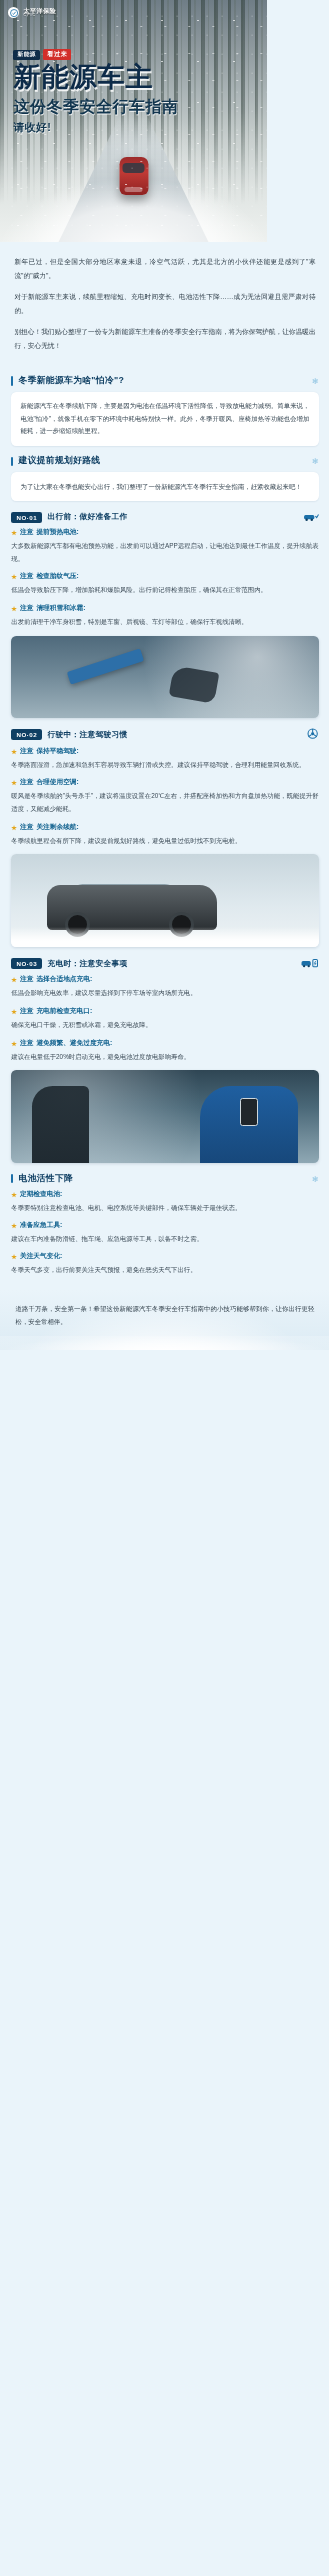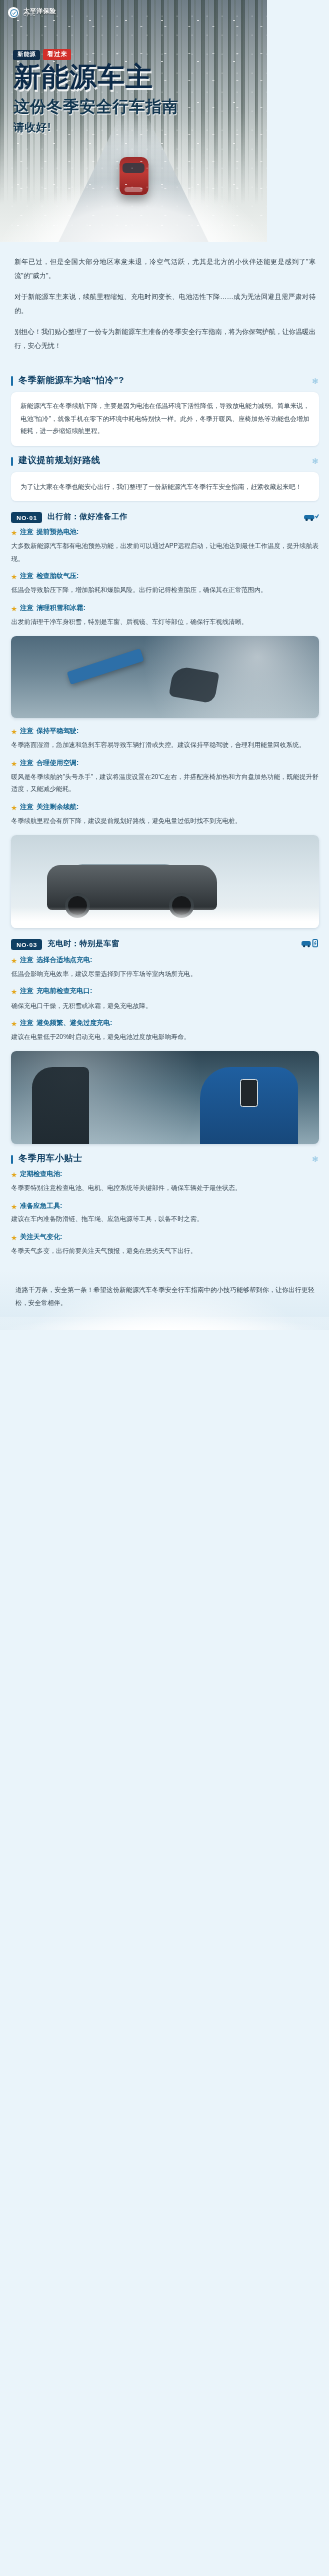--- a/index.html
+++ b/index.html
@@ -366,20 +366,31 @@
     <div class="sub-title">
       <span class="dot-star">★</span>
       <span>注意</span>
       <span>清理积雪和冰霜:</span>
     </div>
     <div class="sub-body">出发前清理干净车身积雪，特别是车窗、后视镜、车灯等部位，确保行车视线清晰。</div>
   </div>
 
   <div class="photo ph-scrape"></div>
 
+  <div class="step">
+    <span class="step-no">NO·02</span>
+    <span class="step-title">行驶中：注意驾驶习惯</span>
+    <span class="step-icon">
+      <svg width="11.3" height="11.3" viewBox="0 0 22 22">
+          <circle cx="11" cy="11" r="9" fill="none" stroke="#1b6fa8" stroke-width="2"></circle>
+          <circle cx="11" cy="11" r="3" fill="#1b6fa8"></circle>
+          <path d="M11 8 V2 M8.5 13 L3 17 M13.5 13 L19 17" stroke="#1b6fa8" stroke-width="2"></path>
+        </svg>
+    </span>
+  </div>
 
   <div class="sub">
     <div class="sub-title">
       <span class="dot-star">★</span>
       <span>注意</span>
       <span>保持平稳驾驶:</span>
     </div>
     <div class="sub-body">冬季路面湿滑，急加速和急刹车容易导致车辆打滑或失控。建议保持平稳驾驶，合理利用能量回收系统。</div>
   </div>
 
@@ -404,21 +415,21 @@
   <div class="photo tall ph-suv">
     <div class="glass"></div>
     <div class="body"></div>
     <div class="wheel w1"></div>
     <div class="wheel w2"></div>
     <div class="snowy"></div>
   </div>
 
   <div class="step">
     <span class="step-no">NO·03</span>
-    <span class="step-title">充电时：特别是车窗</span>
+    <span class="step-title">充电时：注意安全事项</span>
     <span class="step-icon">
       <svg width="17.5" height="10.3" viewBox="0 0 34 20">
           <rect x="1" y="6" width="18" height="9" rx="3" fill="#1b6fa8"></rect>
           <circle cx="6" cy="16" r="2.2" fill="#0f3f63"></circle>
           <circle cx="15" cy="16" r="2.2" fill="#0f3f63"></circle>
           <rect x="23" y="3" width="9" height="14" rx="2" fill="none" stroke="#1b6fa8" stroke-width="2"></rect>
           <path d="M28.5 6 L26 10.5 h3 L26.5 14" stroke="#1b6fa8" stroke-width="1.6" fill="none"></path>
         </svg>
     </span>
   </div>
@@ -451,21 +462,21 @@
   </div>
 
   <div class="photo tall ph-charge">
     <div class="cable"></div>
     <div class="person"></div>
     <div class="phone"></div>
   </div>
 
   <div class="sec-head">
     <span class="bar"></span>
-    <h2>冬季用车小贴士</h2>
+    <h2>电池活性下降</h2>
     <span class="snow">❄</span>
   </div>
 
   <div class="tip">
     <div class="tip-title">
       <span class="dot-star">★</span>
       <span>定期检查电池:</span>
     </div>
     <div class="tip-body">冬季要特别注意检查电池、电机、电控系统等关键部件，确保车辆处于最佳状态。</div>
   </div>

